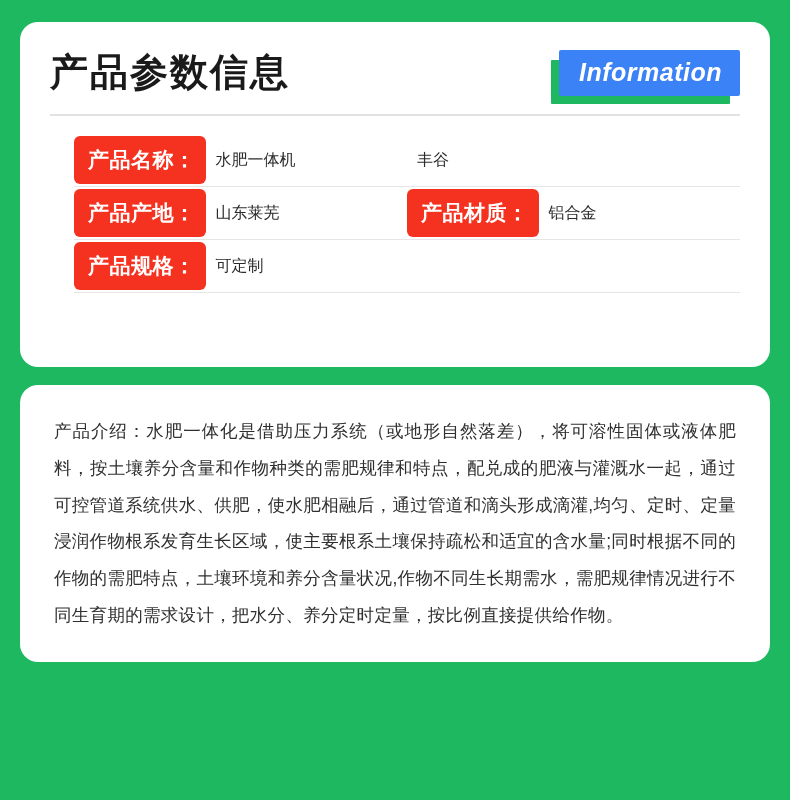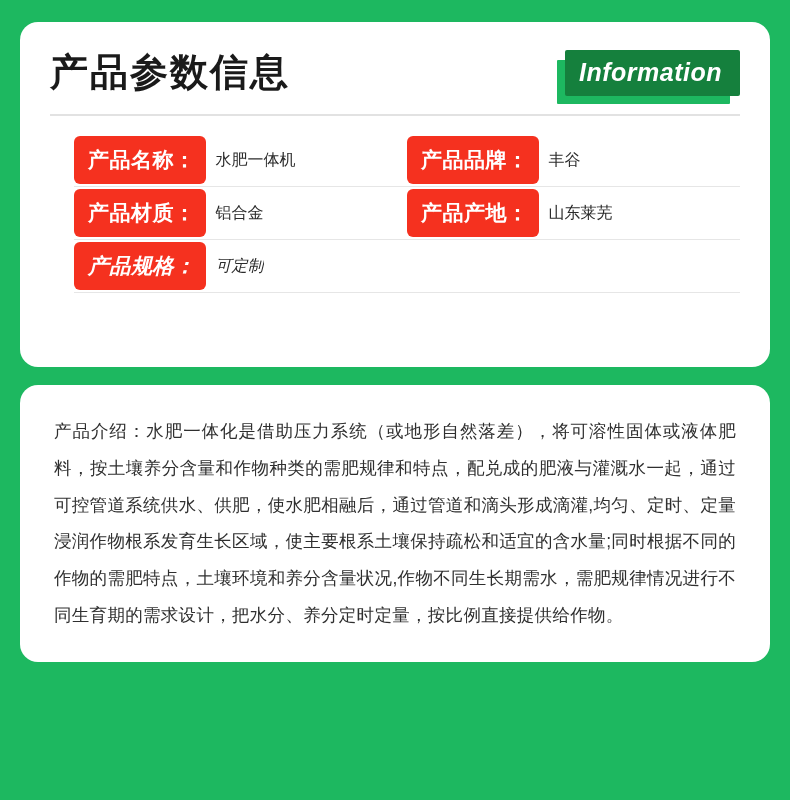--- a/index.html
+++ b/index.html
@@ -41,26 +41,26 @@
     padding-bottom: 18px;
   }
   .title-cn {
     font-size: 38px;
     font-weight: bold;
     color: #1a1a1a;
     letter-spacing: 2px;
     line-height: 1.1;
   }
   .title-badge {
-    background: #15803d;
+    background: #3b82f6;
     color: #ffffff;
     font-size: 25px;
     font-weight: bold;
     font-style: italic;
-    padding: 8px 18px 9px 14px;
+    padding: 8px 18px 9px 20px;
     border-radius: 2px;
     letter-spacing: 0.5px;
     box-shadow: -9px 9px 0 -1px #1db860;
   }
   .rows {
     margin-top: 18px;
     display: flex;
     flex-direction: column;
     margin-left: 24px;
   }
@@ -78,21 +78,20 @@
     min-height: 50px;
   }
   .cell {
     display: flex;
     align-items: center;
     flex: 1 1 50%;
     min-width: 0;
   }
   .cell.full {
     flex: 1 1 100%;
-    font-style: italic;
   }
   .label {
     background: #f5311f;
     color: #ffffff;
     font-size: 21px;
     font-weight: bold;
     padding: 10px 10px 10px 14px;
     border-radius: 6px;
     white-space: nowrap;
     align-self: center;
@@ -134,33 +133,32 @@
     </div>
 
     <div class="rows">
 
       <div class="row">
         <div class="cell">
           <span class="label">产品名称：</span>
           <span class="value">水肥一体机</span>
         </div>
         <div class="cell">
-          <span class="label">产品品牌：</span>
           <span class="value">丰谷</span>
         </div>
       </div>
 
       <div class="row">
         <div class="cell">
+          <span class="label">产品产地：</span>
+          <span class="value">山东莱芜</span>
+        </div>
+        <div class="cell">
           <span class="label">产品材质：</span>
           <span class="value">铝合金</span>
-        </div>
-        <div class="cell">
-          <span class="label">产品产地：</span>
-          <span class="value">山东莱芜</span>
         </div>
       </div>
 
       <div class="row">
         <div class="cell full">
           <span class="label">产品规格：</span>
           <span class="value">可定制</span>
         </div>
       </div>
 

